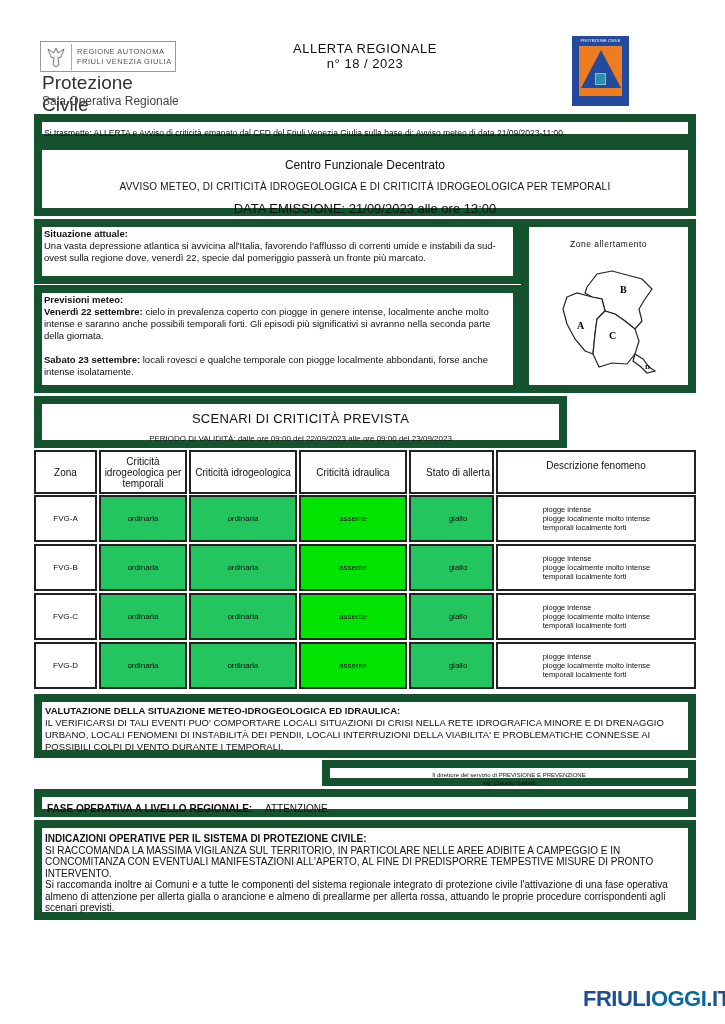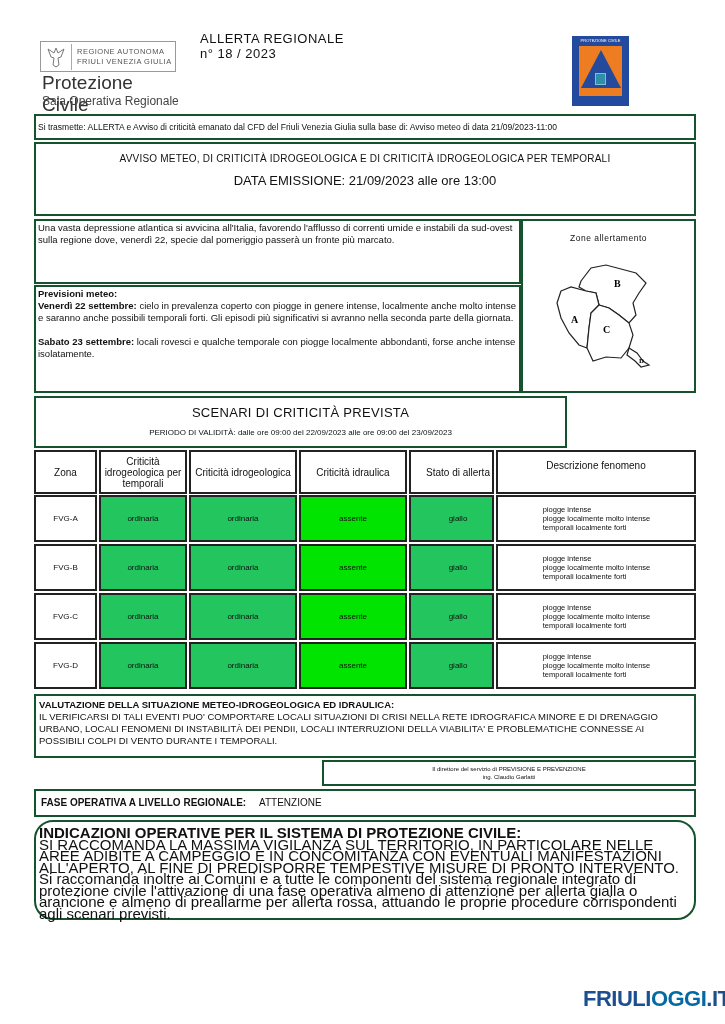--- a/index.html
+++ b/index.html
@@ -10,31 +10,31 @@
 
   
   .logo-left { left: 40px; top: 41px; width: 140px; height: 66px; }
   .logo-box { position: absolute; left: 0; top: 0; width: 136px; height: 31px; border: 1px solid #999; }
   .logo-eagle { position: absolute; left: 4px; top: 3px; width: 22px; height: 24px; }
   .logo-divider { position: absolute; left: 30px; top: 2px; width: 1px; height: 26px; background: #aaa; }
   .logo-region { position: absolute; left: 36px; top: 5px; font-size: 7.5px; line-height: 10px; color: #555; letter-spacing: 0.5px; }
   .logo-pc { position: absolute; left: 2px; top: 31px; font-size: 19px; color: #333; }
   .logo-sala { position: absolute; left: 2px; top: 53px; font-size: 12px; color: #444; }
 
-  .header-title { left: 200px; top: 31px; width: 330px; font-size: 13px; line-height: 15px; letter-spacing: 0.5px; }
+  .header-title { left: 200px; top: 41px; width: 330px; text-align: center; font-size: 13px; line-height: 15px; letter-spacing: 0.5px; }
 
   .logo-right { left: 572px; top: 36px; width: 57px; height: 70px; background: #234a9c; }
   .logo-right .sq { position: absolute; left: 7px; top: 10px; width: 43px; height: 50px; background: #ee7d21; }
   .logo-right .tri { position: absolute; left: 9px; top: 14px; width: 0; height: 0;
       border-left: 20px solid transparent; border-right: 20px solid transparent; border-bottom: 38px solid #234a9c; }
   .logo-right .emb { position: absolute; left: 23px; top: 37px; width: 11px; height: 12px; background: #2f8fa8; border: 1px solid #7fc2cf; }
   .logo-right .top-t { position: absolute; left: 0; top: 2px; width: 57px; text-align: center; font-size: 4px; color: #fff; }
 
   
-  .box { border: 2px solid #14532d; background: #fff; }
+  .box { border: 8px solid #14532d; background: #fff; }
   .trasmette { left: 34px; top: 114px; width: 662px; height: 26px; font-size: 8.5px; padding: 6px 2px; }
   .cfd { left: 34px; top: 142px; width: 662px; height: 74px; text-align: center; }
   .cfd .t1 { font-size: 12px; margin-top: 8px; }
   .cfd .t2 { font-size: 10px; margin-top: 9px; letter-spacing: 0.2px; }
   .cfd .t3 { font-size: 13px; margin-top: 9px; }
 
   .situazione { left: 34px; top: 219px; width: 487px; height: 65px; font-size: 9.5px; line-height: 12px; padding: 1px 2px; }
   .previsioni { left: 34px; top: 285px; width: 487px; height: 108px; font-size: 9.5px; line-height: 12px; padding: 1px 2px; }
   .bold { font-weight: bold; }
 
@@ -60,21 +60,21 @@
   .hdr .c5 { align-items: flex-start; padding-top: 8px; }
   .row .cell { height: 47px; font-size: 8px; }
   .row .desc { justify-content: center; text-align: left; font-size: 7.5px; line-height: 9px; padding-left: 1px; }
   .yellow { background: #22c55e; }
   .green { background: #00e400; }
 
   .valutazione { left: 34px; top: 694px; width: 662px; height: 64px; font-size: 9.5px; line-height: 12px; padding: 3px 3px; }
   .direttore { left: 322px; top: 760px; width: 374px; height: 26px; text-align: center; font-size: 6px; line-height: 8px; padding-top: 3px; }
 
   .fase { left: 34px; top: 789px; width: 662px; height: 28px; font-size: 10px; padding: 6px 5px; }
-  .indicazioni { left: 34px; top: 820px; width: 662px; height: 100px; font-size: 15px; line-height: 11.5px; padding: 5px 3px; border-radius: 19px; }
+  .indicazioni { left: 34px; top: 820px; width: 662px; height: 100px; font-size: 10px; line-height: 11.5px; padding: 5px 3px; }
 
   .brand { left: 583px; top: 986px; font-size: 22px; font-weight: bold; letter-spacing: -0.5px; }
   .brand .b1 { color: #1d4f8f; }
   .brand .b2 { color: #0369a1; }
   .brand .b3 { color: #1d4f8f; }
 </style>
 </head>
 <body>
 
 <div class="abs logo-left">
@@ -100,25 +100,27 @@
 <div class="abs logo-right">
   <div class="top-t">PROTEZIONE CIVILE</div>
   <div class="sq"></div>
   <div class="tri"></div>
   <div class="emb"></div>
 </div>
 
 <div class="abs box trasmette">Si trasmette: ALLERTA e Avviso di criticità emanato dal CFD del Friuli Venezia Giulia sulla base di: Avviso meteo di data 21/09/2023-11:00</div>
 
 <div class="abs box cfd">
+  <div class="t1">Centro Funzionale Decentrato</div>
   <div class="t2">AVVISO METEO, DI CRITICITÀ IDROGEOLOGICA E DI CRITICITÀ IDROGEOLOGICA PER TEMPORALI</div>
   <div class="t3">DATA EMISSIONE: 21/09/2023 alle ore 13:00</div>
 </div>
 
 <div class="abs box situazione">
+  <div class="bold">Situazione attuale:</div>
   <div>Una vasta depressione atlantica si avvicina all'Italia, favorendo l'afflusso di correnti umide e instabili da sud-ovest sulla regione dove, venerdì 22, specie dal pomeriggio passerà un fronte più marcato.</div>
 </div>
 
 <div class="abs box previsioni">
   <div class="bold">Previsioni meteo:</div>
   <div><span class="bold">Venerdì 22 settembre:</span><span> cielo in prevalenza coperto con piogge in genere intense, localmente anche molto intense e saranno anche possibili temporali forti. Gli episodi più significativi si avranno nella seconda parte della giornata.</span></div>
   <div style="height:12px"></div>
   <div><span class="bold">Sabato 23 settembre:</span><span> locali rovesci e qualche temporale con piogge localmente abbondanti, forse anche intense isolatamente.</span></div>
 </div>
 

